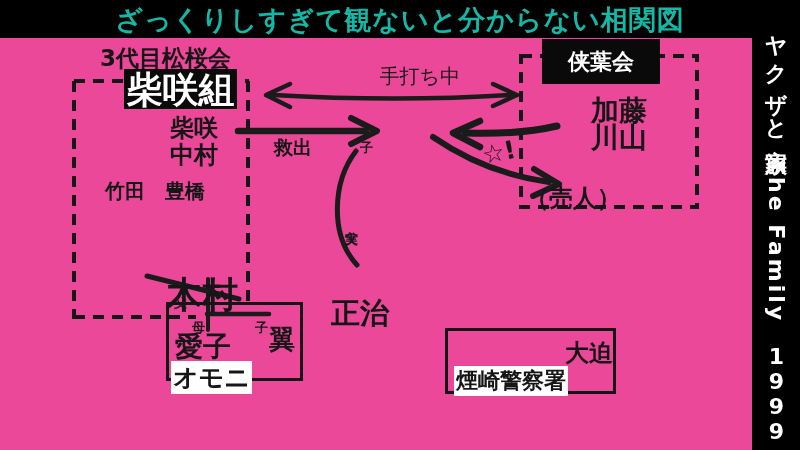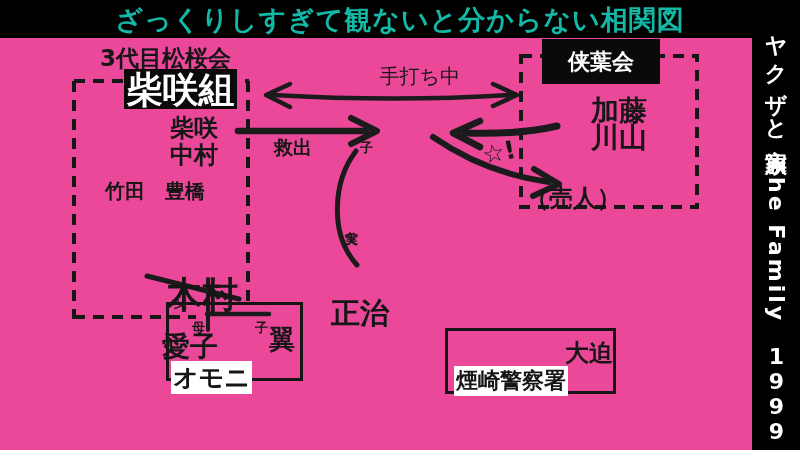--- a/index.html
+++ b/index.html
@@ -102,21 +102,21 @@
       <div>川山</div>
     </div>
     <div class="abs b" style="left:525px;top:144px;font-size:24px;">（売人）</div>
     <div class="abs xb" style="left:482px;top:100px;font-size:25px;transform:rotate(-12deg);">☆!</div>
 
     <div class="abs solid-box" style="left:166px;top:264px;width:137px;height:79px;"></div>
     <div class="abs b" style="left:166px;top:233px;font-size:36px;">木村</div>
     <div class="abs small" style="left:174px;top:256px;">父</div>
     <div class="abs small" style="left:192px;top:281px;">母</div>
     <div class="abs small" style="left:255px;top:281px;">子</div>
-    <div class="abs xb" style="left:162px;top:290px;font-size:28px;">愛子</div>
+    <div class="abs xb" style="left:175px;top:290px;font-size:28px;">愛子</div>
     <div class="abs b" style="left:269px;top:284px;font-size:26px;">翼</div>
     <div class="abs xb whitebg" style="left:171px;top:323px;font-size:25px;">オモニ</div>
 
     <div class="abs solid-box center" style="left:445px;top:290px;width:171px;height:66px;">
       <div class="b" style="font-size:24px;margin-top:6px;">大迫</div>
     </div>
     <div class="abs xb whitebg" style="left:454px;top:328px;font-size:22px;">煙崎警察署</div>
 
   </div>
 </div>

